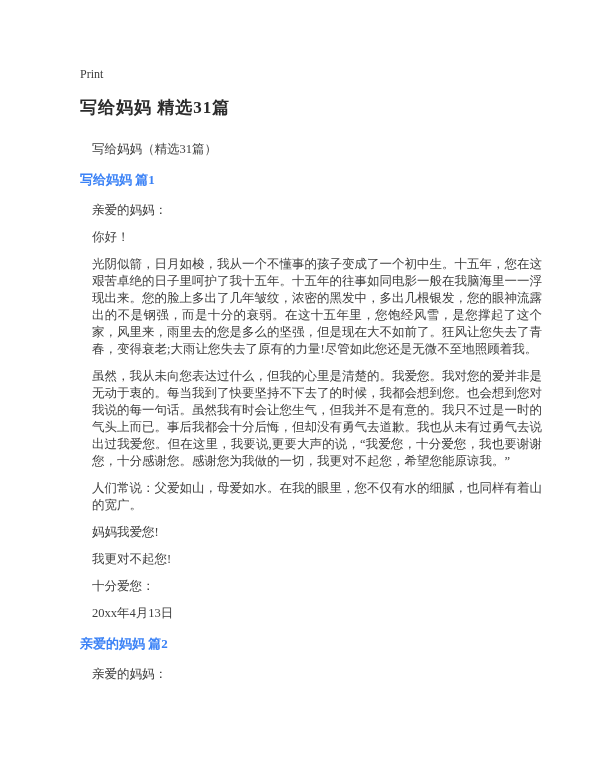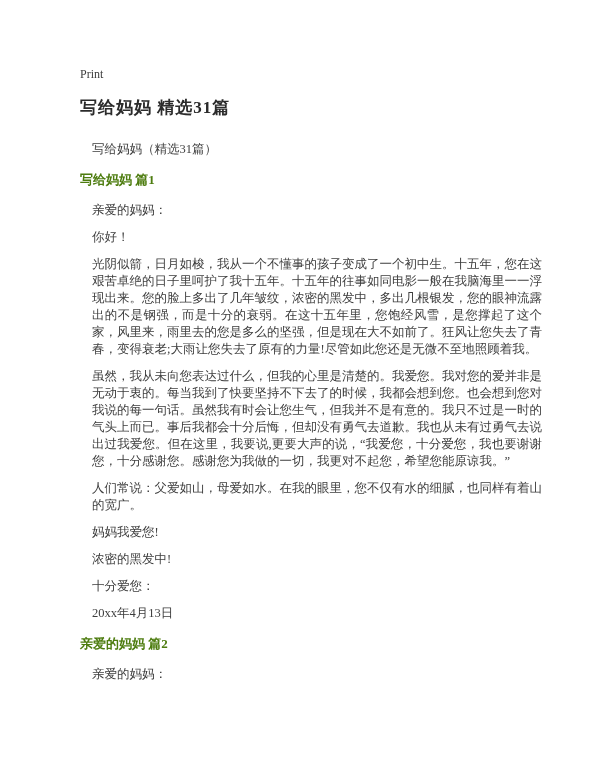--- a/index.html
+++ b/index.html
@@ -32,21 +32,21 @@
       letter-spacing: 1px;
       margin-bottom: 22px;
     }
     .doc-subtitle {
       font-size: 12.5px;
       margin-bottom: 15px;
     }
     .section-heading {
       font-size: 13px;
       font-weight: bold;
-      color: #4d7c0f;
+      color: #3b82f6;
       margin: 13px 0;
     }
     .para {
       font-size: 12.5px;
       line-height: 17px;
       text-align: justify;
       margin: 10px 12px;
     }
   </style>
 </head>
@@ -63,21 +63,21 @@
 
     
     <div class="section-heading">写给妈妈 篇1</div>
 
     <p class="para">亲爱的妈妈：</p>
     <p class="para">你好！</p>
     <p class="para">光阴似箭，日月如梭，我从一个不懂事的孩子变成了一个初中生。十五年，您在这艰苦卓绝的日子里呵护了我十五年。十五年的往事如同电影一般在我脑海里一一浮现出来。您的脸上多出了几年皱纹，浓密的黑发中，多出几根银发，您的眼神流露出的不是钢强，而是十分的衰弱。在这十五年里，您饱经风雪，是您撑起了这个家，风里来，雨里去的您是多么的坚强，但是现在大不如前了。狂风让您失去了青春，变得衰老;大雨让您失去了原有的力量!尽管如此您还是无微不至地照顾着我。</p>
     <p class="para">虽然，我从未向您表达过什么，但我的心里是清楚的。我爱您。我对您的爱并非是无动于衷的。每当我到了快要坚持不下去了的时候，我都会想到您。也会想到您对我说的每一句话。虽然我有时会让您生气，但我并不是有意的。我只不过是一时的气头上而已。事后我都会十分后悔，但却没有勇气去道歉。我也从未有过勇气去说出过我爱您。但在这里，我要说,更要大声的说，“我爱您，十分爱您，我也要谢谢您，十分感谢您。感谢您为我做的一切，我更对不起您，希望您能原谅我。”</p>
     <p class="para">人们常说：父爱如山，母爱如水。在我的眼里，您不仅有水的细腻，也同样有着山的宽广。</p>
     <p class="para">妈妈我爱您!</p>
-    <p class="para">浓密的黑发中!</p>
+    <p class="para">我更对不起您!</p>
     <p class="para">十分爱您：</p>
     <p class="para">20xx年4月13日</p>
 
     
     <div class="section-heading">亲爱的妈妈 篇2</div>
 
     <p class="para">亲爱的妈妈：</p>
 
   </div>
 </div>

